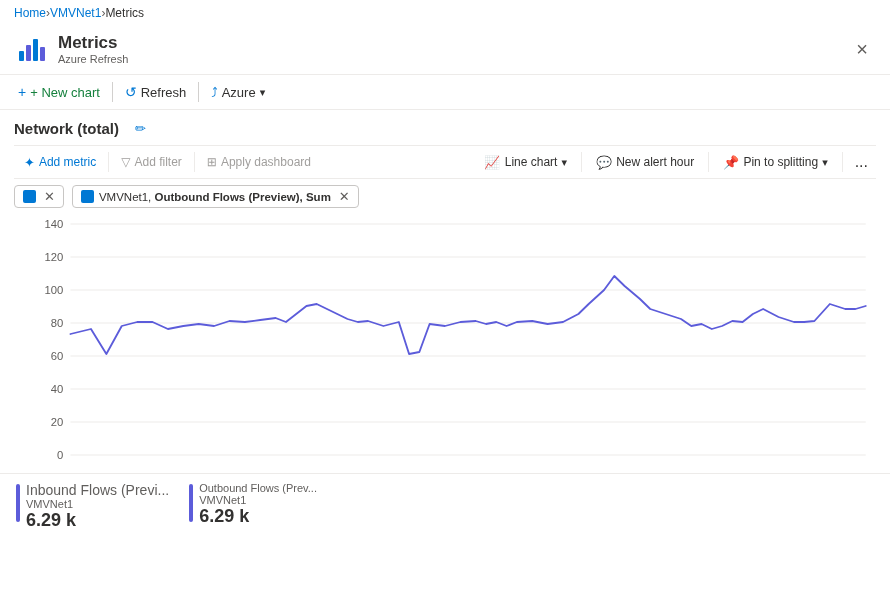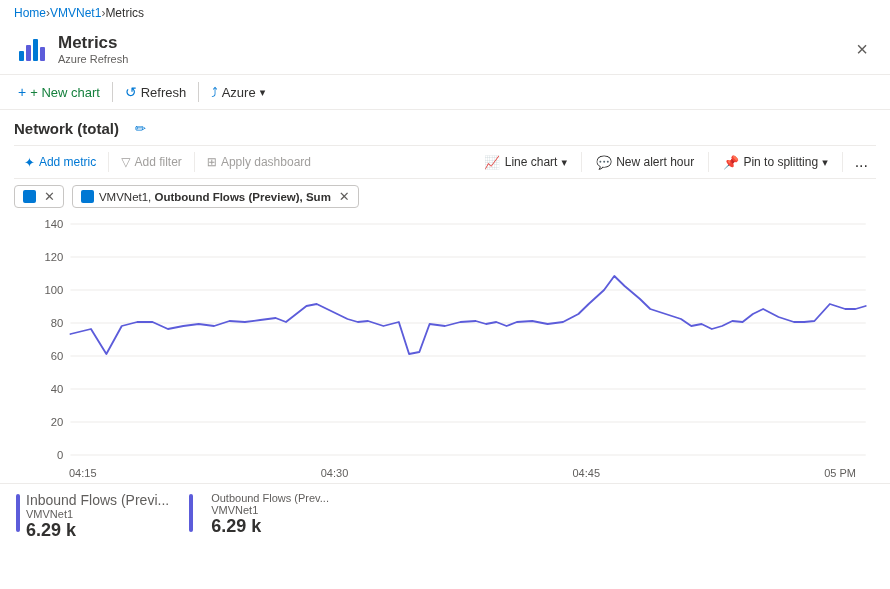--- a/index.html
+++ b/index.html
@@ -191,38 +191,32 @@
           770,108
           780,107
           795,90
           810,95
           820,95
           830,92
         " fill="none" stroke="#5c5cda" stroke-width="1.8" stroke-linejoin="round" stroke-linecap="round"></polyline>
     </svg>
   </div>
 
-  <div style="display:flex;justify-content:space-between;padding:2px 20px 0 55px;font-size:11px;color:#605e5c;margin-top:-4px;">
-    <span>04:15</span>
-    <span>04:30</span>
-    <span>04:45</span>
-    <span>05 PM</span>
-  </div>
 </div>
 
 <div style="display:flex;gap:20px;padding:8px 16px 4px 16px;border-top:1px solid #edebe9;margin-top:4px;">
   <div style="display:flex;align-items:flex-start;gap:6px;">
     <div style="width:4px;height:38px;background:#5c5cda;border-radius:2px;margin-top:2px;flex-shrink:0;"></div>
     <div>
       <div style="font-size:14px;color:#605e5c;">Inbound Flows (Previ...</div>
       <div style="font-size:11px;color:#605e5c;">VMVNet1</div>
       <div style="font-size:18px;font-weight:700;color:#323130;line-height:1.2;">6.29 k</div>
     </div>
   </div>
-  <div style="display:flex;align-items:flex-start;gap:18px;">
+  <div style="display:flex;align-items:flex-start;gap:6px;">
     <div style="width:4px;height:38px;background:#5c5cda;border-radius:2px;margin-top:2px;flex-shrink:0;"></div>
     <div>
       <div style="font-size:11px;color:#605e5c;">Outbound Flows (Prev...</div>
       <div style="font-size:11px;color:#605e5c;">VMVNet1</div>
       <div style="font-size:18px;font-weight:700;color:#323130;line-height:1.2;">6.29 k</div>
     </div>
   </div>
 </div>
 
 </body></html>

